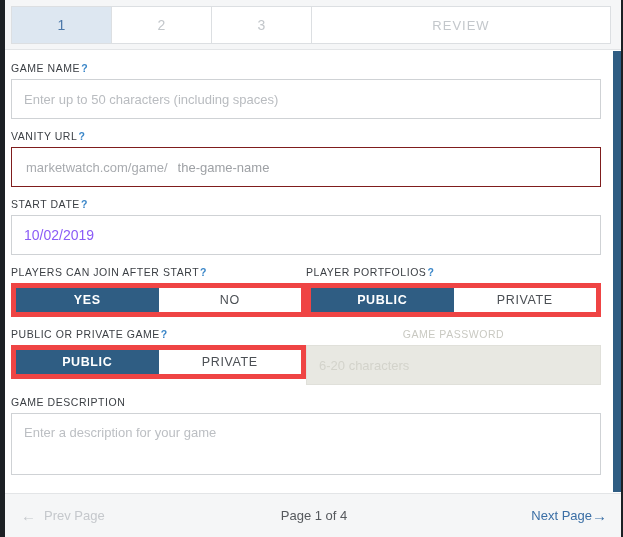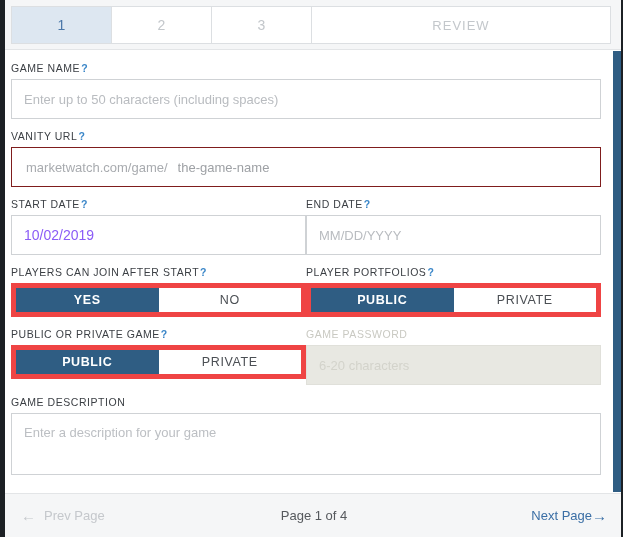--- a/index.html
+++ b/index.html
@@ -71,21 +71,21 @@
     padding: 12px 11px 0 6px;
   }
 
   .field-label {
     font-size: 10.5px;
     letter-spacing: 0.55px;
     color: #3b3f44;
     margin-bottom: 5px;
     white-space: nowrap;
   }
-  .field-label.muted { color: #c9c9c2; }
+  .field-label.muted { color: #c9c9c2; text-align: center; }
   .help-icon {
     color: #3a86c8;
     font-weight: 700;
     margin-left: 1px;
     cursor: pointer;
   }
 
   .row { display: flex; }
   .col { flex: 1; min-width: 0; }
 
@@ -271,26 +271,20 @@
     </div>
   </div>
 
   <div class="block row">
     <div class="col">
       <div class="field-label">
         <span>START DATE</span><span class="help-icon">?</span>
       </div>
       <input class="text-input tall filled" type="text" placeholder="MM/DD/YYYY" value="10/02/2019" style="">
     </div>
-    <div class="col">
-      <div class="field-label">
-        <span>END DATE</span><span class="help-icon">?</span>
-      </div>
-      <input class="text-input tall" type="text" placeholder="MM/DD/YYYY" style="">
-    </div>
   </div>
 
   <div class="block row">
     <div class="col">
       <div class="field-label">
         <span>PLAYERS CAN JOIN AFTER START</span><span class="help-icon">?</span>
       </div>
       <div class="toggle">
         <div class="toggle-opt on">YES</div>
         <div class="toggle-opt">NO</div>

